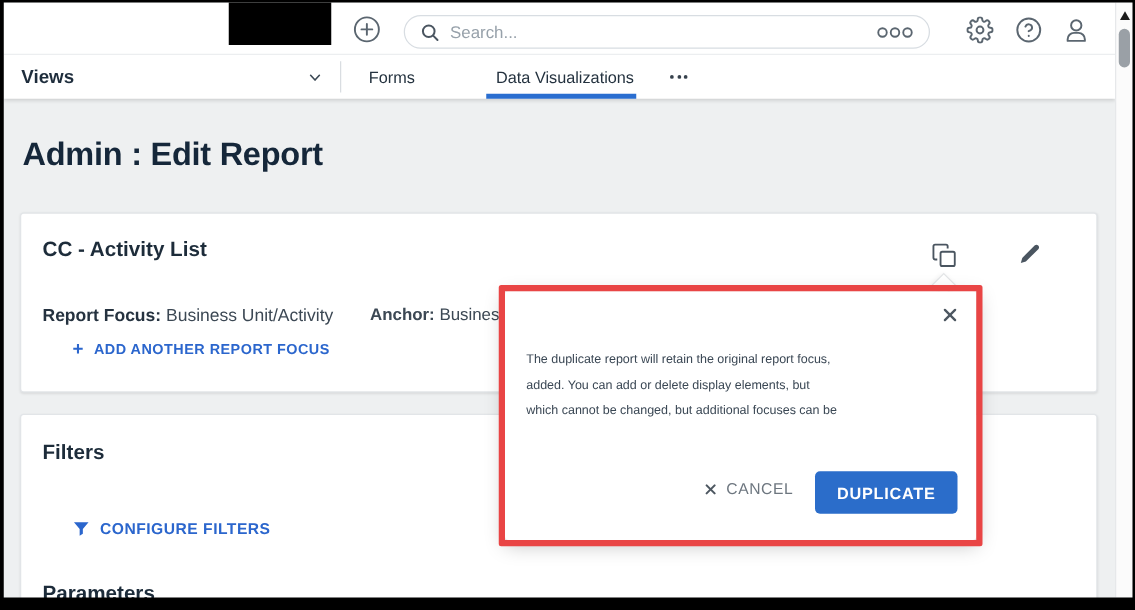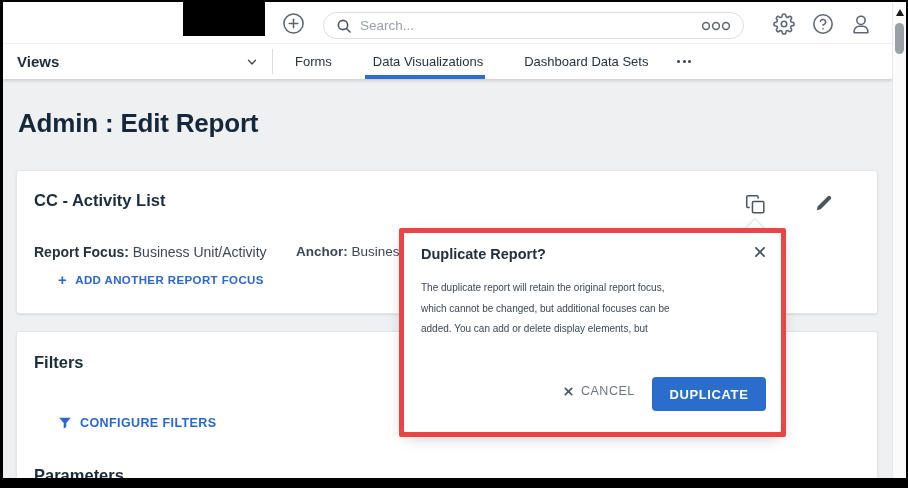--- a/index.html
+++ b/index.html
@@ -23,21 +23,21 @@
   .scroll-up { position:absolute; top:7px; left:3px; width:0; height:0; border-left:4px solid transparent; border-right:4px solid transparent; border-bottom:7px solid #1a1a1a; }
   .scroll-thumb { position:absolute; top:21px; left:2px; width:9px; height:31px; background:#9aa0a6; border-radius:5px; }
 
   
   .navrow { position:absolute; left:3px; top:44px; right:16px; height:35px; background:#fff; box-shadow:0 2px 3px rgba(0,0,0,.14); z-index:3; }
   .views { position:absolute; left:14px; top:0; height:35px; display:flex; align-items:center; font-size:15px; font-weight:700; color:#1e2d3c; }
   .views-chevron { position:absolute; left:242px; top:11px; }
   .nav-divider { position:absolute; left:269px; top:5px; width:1px; height:25px; background:#d9dde1; }
   .tabs { position:absolute; left:292px; top:0; height:35px; display:flex; align-items:center; }
   .tab { position:relative; height:35px; display:flex; align-items:center; font-size:13px; color:#24323f; margin-right:41px; cursor:pointer;text-align:right; }
-  .tab.active { font-weight:400; }
+  .tab.active { font-weight:400;margin-left:24px; }
   .tab.active::after { content:""; position:absolute; left:-8px; right:-2px; bottom:0; height:4px; background:#2a6ed0; }
   .tab-more { display:flex; gap:2.5px; align-items:center; margin-left:-12px; }
   .tab-more i { width:3px; height:3px; border-radius:50%; background:#37424d; }
 
   
   .page-title { position:absolute; left:18px; top:108px; font-size:26px; font-weight:700; color:#15273a; letter-spacing:-.2px; }
 
   
   .card { position:absolute; left:16px; width:862px; background:#fff; border:1px solid #e2e5e8; border-radius:3px; box-shadow:0 1px 2px rgba(0,0,0,.09); }
   .card1 { top:170px; height:144px; }
@@ -124,23 +124,20 @@
       <polyline points="6 9 12 15.5 18 9"></polyline>
     </svg>
     <div class="nav-divider"></div>
     <div class="tabs">
       <div class="tab">
         <span>Forms</span>
       </div>
       <div class="tab active">
         <span>Data Visualizations</span>
       </div>
-      <div class="tab">
-        <span>Dashboard Data Sets</span>
-      </div>
       <div class="tab-more">
           <i></i>
           <i></i>
           <i></i>
         </div>
     </div>
   </div>
 
   <div class="scrollbar">
     <div class="scroll-up"></div>
@@ -186,31 +183,30 @@
         <path d="M2 3h20l-7.8 9.2V19l-4.4 2.6v-9.4L2 3z"></path>
       </svg>
       <span>CONFIGURE FILTERS</span>
     </div>
     <div class="card-h" style="top:134px;">Parameters</div>
   </div>
 
   <div class="caret"></div>
 
   <div class="modal">
-    <div class="modal-title">Duplicate Report?</div>
     <div class="modal-close">
       <svg width="14" height="14" viewBox="0 0 24 24" fill="none" stroke="#4d5761" stroke-width="3.2" stroke-linecap="round">
         <line x1="5" y1="5" x2="19" y2="19"></line>
           <line x1="19" y1="5" x2="5" y2="19"></line>
       </svg>
     </div>
     <div class="modal-body">
       <div>The duplicate report will retain the original report focus,</div>
+      <div>added. You can add or delete display elements, but</div>
       <div>which cannot be changed, but additional focuses can be</div>
-      <div>added. You can add or delete display elements, but</div>
     </div>
     <div class="cancel">
       <svg width="11" height="11" viewBox="0 0 24 24" fill="none" stroke="#4d5761" stroke-width="3.6" stroke-linecap="round">
         <line x1="5" y1="5" x2="19" y2="19"></line>
           <line x1="19" y1="5" x2="5" y2="19"></line>
       </svg>
       <span>CANCEL</span>
     </div>
     <button class="btn-primary">DUPLICATE</button>
   </div>

